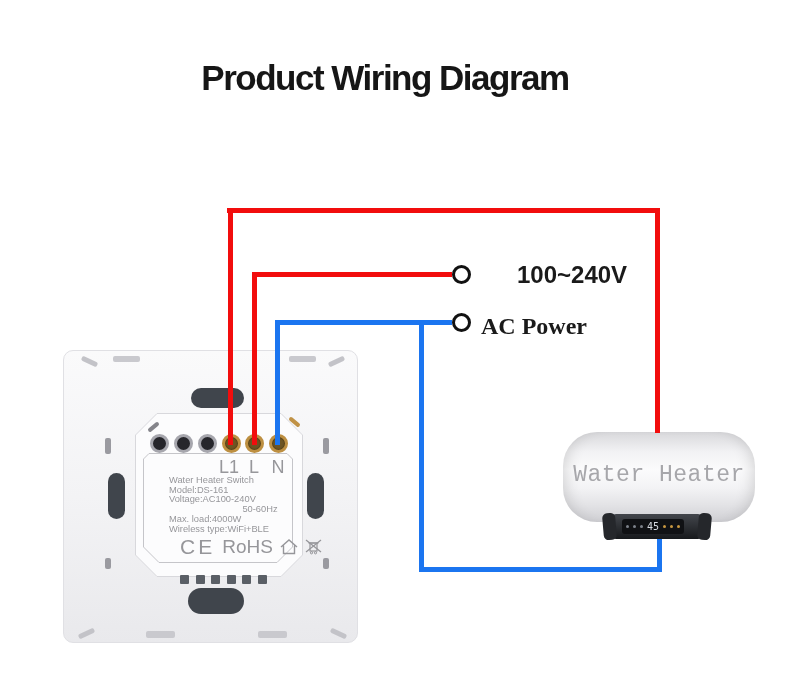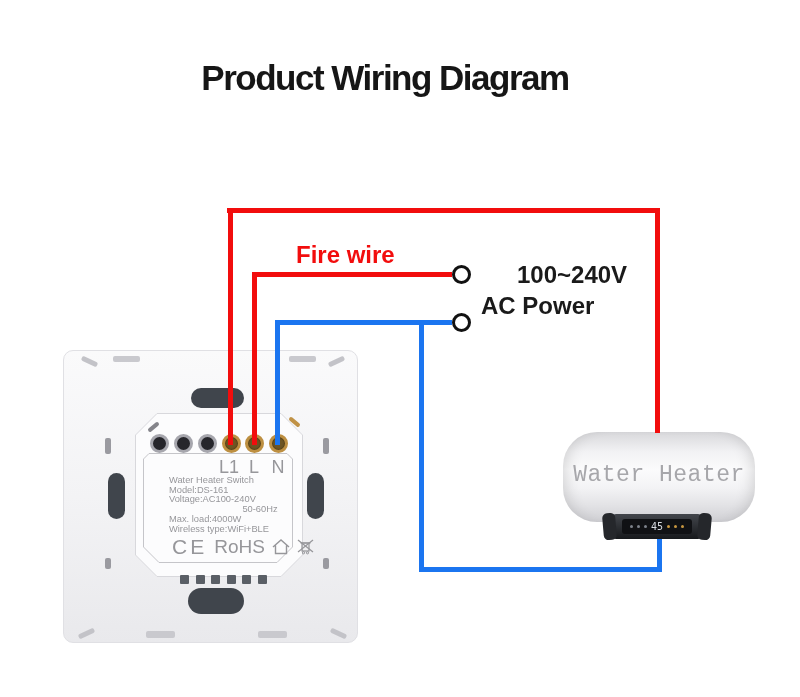--- a/index.html
+++ b/index.html
@@ -31,21 +31,21 @@
     position:absolute;width:13px;height:13px;border:3.5px solid #111;border-radius:50%;
     background:#fff;z-index:6;
   }
   #c-voltage{left:452px;top:265px;}
   #c-ac{left:452px;top:313px;}
   
   .wire-label{position:absolute;font-weight:700;font-size:24px;z-index:7;white-space:nowrap;}
   #lb-fire{left:296px;top:241px;color:var(--color-fire,#f20d0d);}
   #lb-neutral{left:296px;top:292px;color:var(--color-neutral,#1b75f0);}
   #lb-voltage{left:481px;top:261px;color:var(--color-label_text,#1a1a1a);margin-left:36px;}
-  #lb-ac{left:481px;top:292px;color:var(--color-label_text,#1a1a1a);}
+  #lb-ac{left:481px;top:313px;color:var(--color-label_text,#1a1a1a);font-family:Liberation Serif, serif;}
   
   .plate{
     position:absolute;left:63px;top:350px;width:295px;height:293px;border-radius:10px;
     background:linear-gradient(180deg,#fafafb 0%,#f3f3f5 50%,#e9e9ec 100%);
     border:1px solid #e0e0e4;box-sizing:border-box;z-index:1;
   }
   .plate .slot{position:absolute;background:#c3c3c8;border-radius:2px;}
   .slot.diag-tl{left:17px;top:8px;width:17px;height:5px;transform:rotate(25deg);}
   .slot.diag-tr{left:264px;top:8px;width:17px;height:5px;transform:rotate(-25deg);}
   .slot.diag-bl{left:14px;top:280px;width:17px;height:5px;transform:rotate(-25deg);}
@@ -74,21 +74,21 @@
   .t-label{
     position:absolute;top:106px;transform:translateX(-50%);
     font-size:18px;color:#97979b;z-index:4;
   }
   .specs{
     position:absolute;left:105px;top:125px;width:130px;z-index:4;
     font-size:9.3px;line-height:9.7px;color:var(--color-device_text,#96969a);white-space:nowrap;
   }
   .specs .indent{padding-left:52px;text-align:center;}
   .certs{
-    position:absolute;left:108px;top:184px;display:flex;align-items:center;gap:7px;
+    position:absolute;left:116px;top:184px;display:flex;align-items:center;gap:7px;
     color:var(--color-device_text,#96969a);z-index:4;
   }
   .certs .ce{font-size:21px;letter-spacing:3px;}
   .certs .rohs{font-size:19px;}
   .vents{position:absolute;left:116px;top:224px;display:flex;gap:6.5px;z-index:4;}
   .vents span{width:9px;height:9px;background:#5a5f66;border-radius:1px;}
   
   .tank{
     position:absolute;left:563px;top:432px;width:192px;height:90px;border-radius:34px;z-index:4;
     background:linear-gradient(180deg,#d8d8db 0%,#f2f2f4 22%,#fbfbfc 42%,#f3f3f5 62%,#e2e2e5 82%,#cfcfd3 100%);
@@ -99,21 +99,21 @@
   .panel{
     position:absolute;left:607px;top:514px;width:100px;height:25px;border-radius:9px;z-index:6;
     background:linear-gradient(180deg,#43464c,#17191c);
   }
   .panel::before,.panel::after{
     content:"";position:absolute;top:-1px;width:13px;height:27px;background:#25272b;border-radius:5px;z-index:-1;
   }
   .panel::before{left:-4px;transform:rotate(-5deg);}
   .panel::after{right:-4px;transform:rotate(5deg);}
   .display{
-    position:absolute;left:15px;top:5px;width:70px;height:15px;background:#101114;border-radius:3px;
+    position:absolute;left:15px;top:5px;width:62px;height:15px;background:#101114;border-radius:3px;
     display:flex;align-items:center;justify-content:center;gap:4px;
   }
   .display .dot{width:3px;height:3px;border-radius:50%;background:#7d828a;}
   .display .dot.amber{background:#c79740;}
   .display .value{
     font-family:"DejaVu Sans Mono", monospace;font-size:10px;color:#d8dce2;line-height:1;
   }
   .icon-svg{display:block;}
 </style>
 </head>
@@ -130,21 +130,20 @@
   <div class="wire red" id="w-red-l2v"></div>
   <div class="wire blue" id="w-blue-h"></div>
   <div class="wire blue" id="w-blue-left"></div>
   <div class="wire blue" id="w-blue-mid"></div>
   <div class="wire blue" id="w-blue-bot"></div>
   <div class="wire blue" id="w-blue-up"></div>
 
   <div class="term-circle" id="c-voltage"></div>
   <div class="term-circle" id="c-ac"></div>
 
-  <div class="wire-label" id="lb-fire">Fire wire</div>
   <div class="wire-label" id="lb-voltage">100~240V</div>
   <div class="wire-label" id="lb-ac">AC Power</div>
 
   <div class="plate">
     <span class="slot diag-tl"></span>
     <span class="slot diag-tr"></span>
     <span class="slot diag-bl"></span>
     <span class="slot diag-br"></span>
     <span class="slot top-l"></span>
     <span class="slot top-r"></span>

